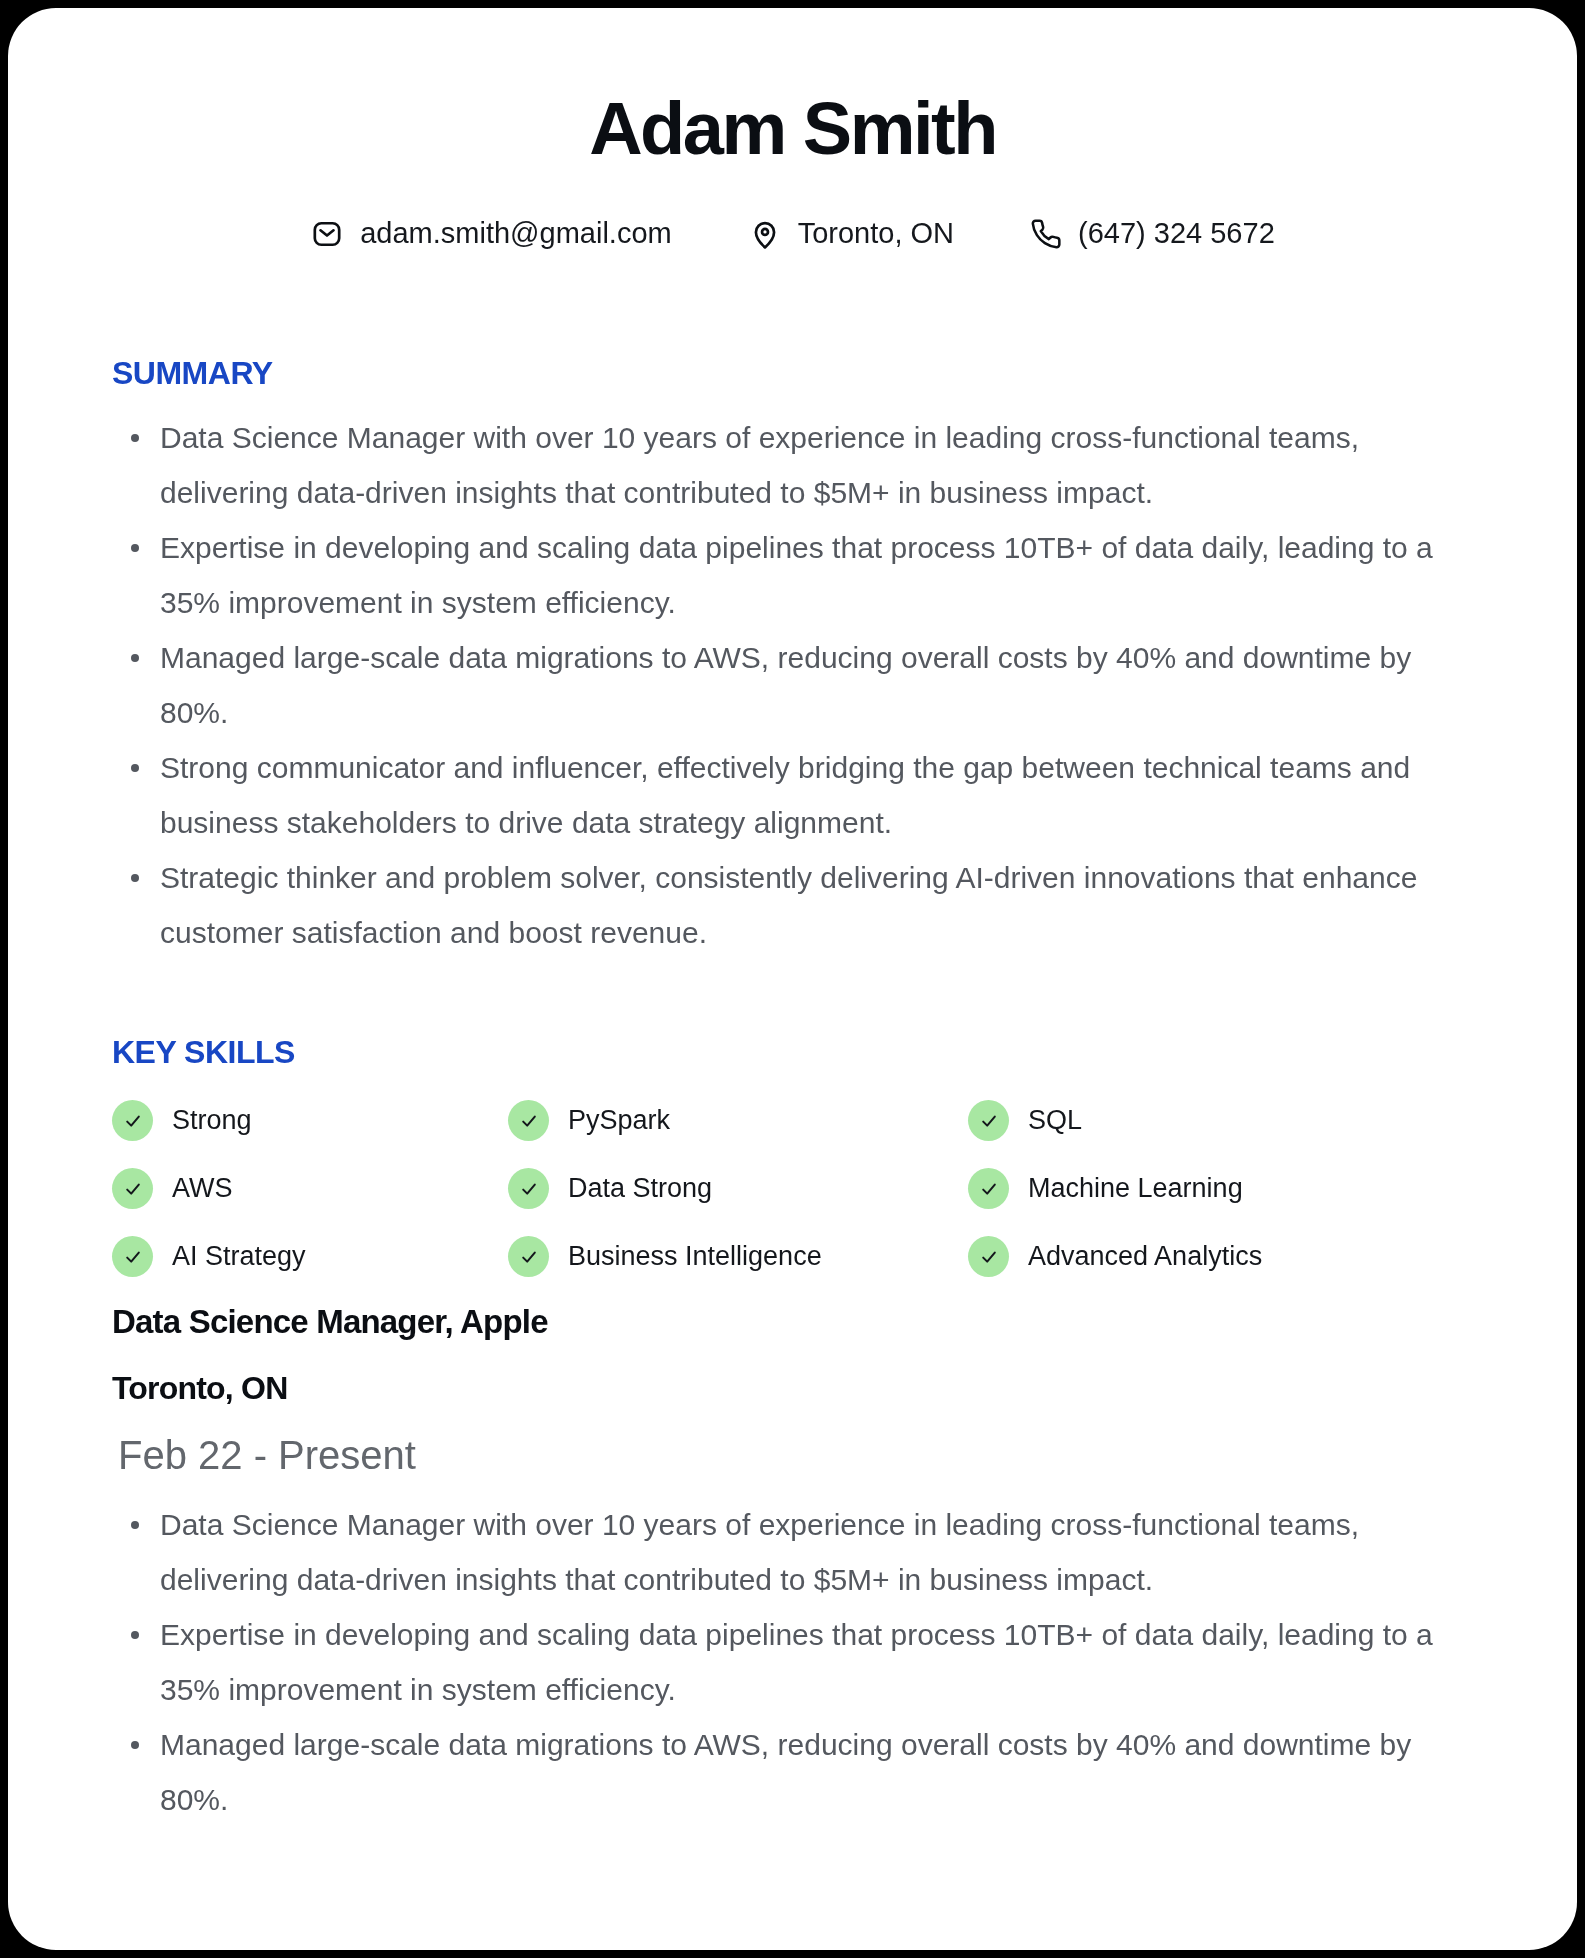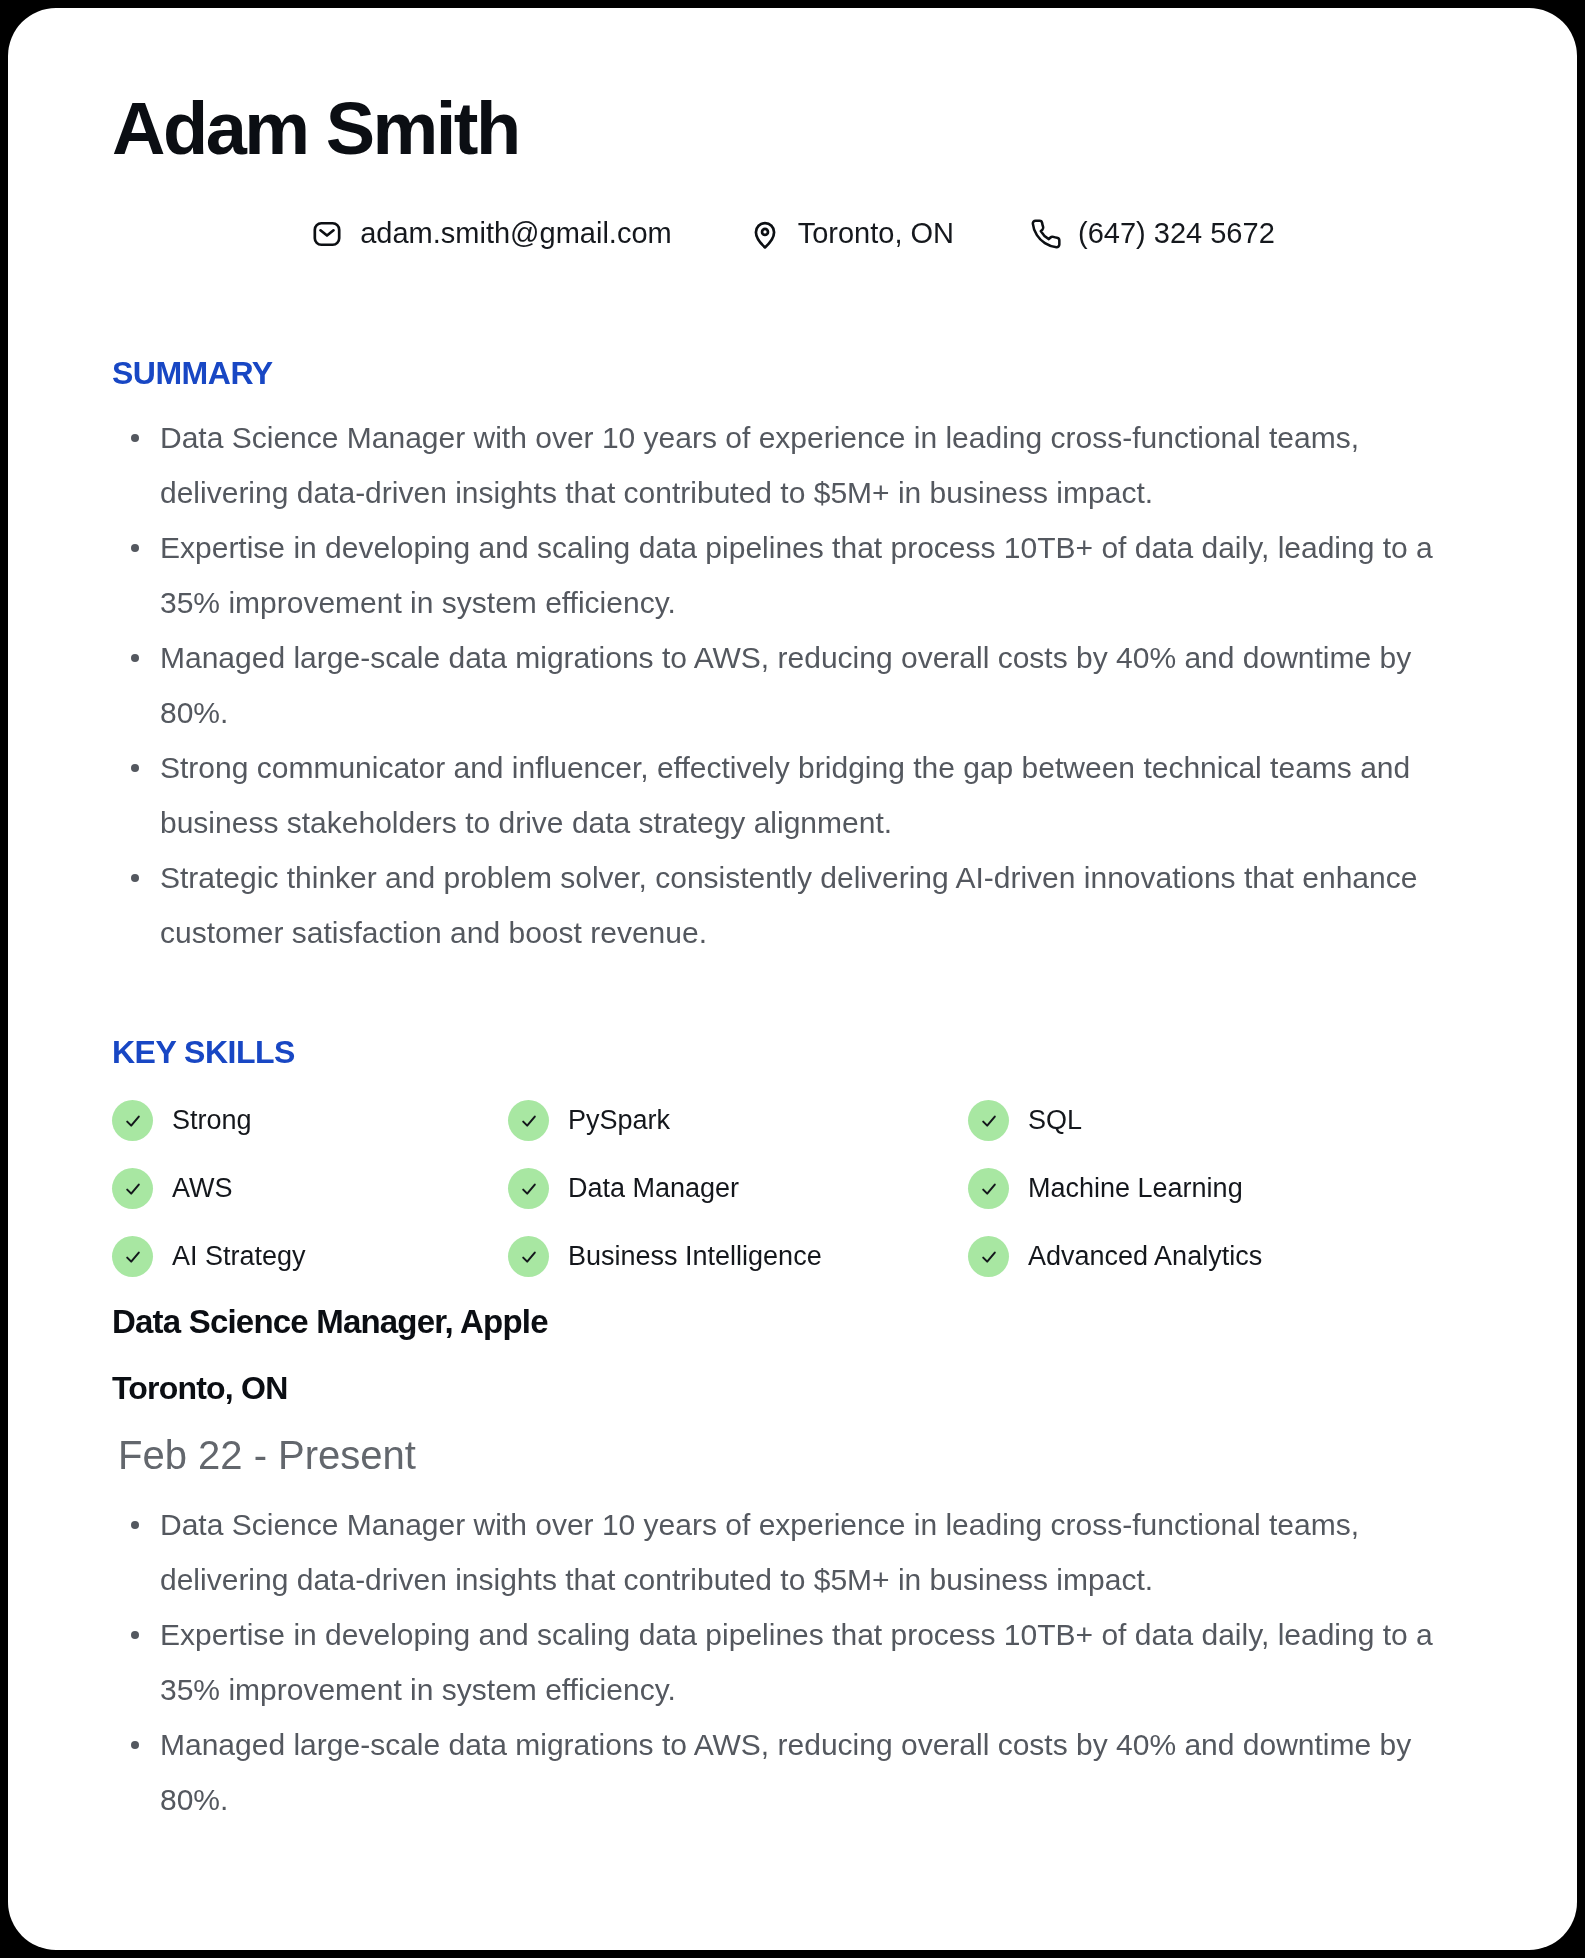--- a/index.html
+++ b/index.html
@@ -18,21 +18,21 @@
   .card{
     position:absolute;left:8px;top:8px;
     width:1569px;height:1942px;
     background:#ffffff;
     border-radius:48px;
     overflow:hidden;
   }
   .inner{padding:80px 104px 0 104px;}
 
   .name{
-    margin:0;
+    margin:0;text-align:center;
     font-size:74px;font-weight:700;letter-spacing:-2.5px;
     color:var(--ink);line-height:1.12;
   }
 
   .contact{
     margin-top:46px;
     display:flex;justify-content:center;align-items:center;gap:76px;
     font-size:29px;color:#15181D;
   }
   .contact-item{display:flex;align-items:center;gap:16px;}
@@ -164,21 +164,21 @@
             </svg>
           </span>
         <span class="skill-label">AWS</span>
       </div>
       <div class="skill">
         <span class="skill-check">
             <svg width="24" height="24" viewBox="0 0 24 24">
               <path d="M6.2 12.6 L10.2 16.6 L17.8 7.6"></path>
             </svg>
           </span>
-        <span class="skill-label">Data Manager</span>
+        <span class="skill-label">Data Strong</span>
       </div>
       <div class="skill">
         <span class="skill-check">
             <svg width="24" height="24" viewBox="0 0 24 24">
               <path d="M6.2 12.6 L10.2 16.6 L17.8 7.6"></path>
             </svg>
           </span>
         <span class="skill-label">Machine Learning</span>
       </div>
       <div class="skill">

